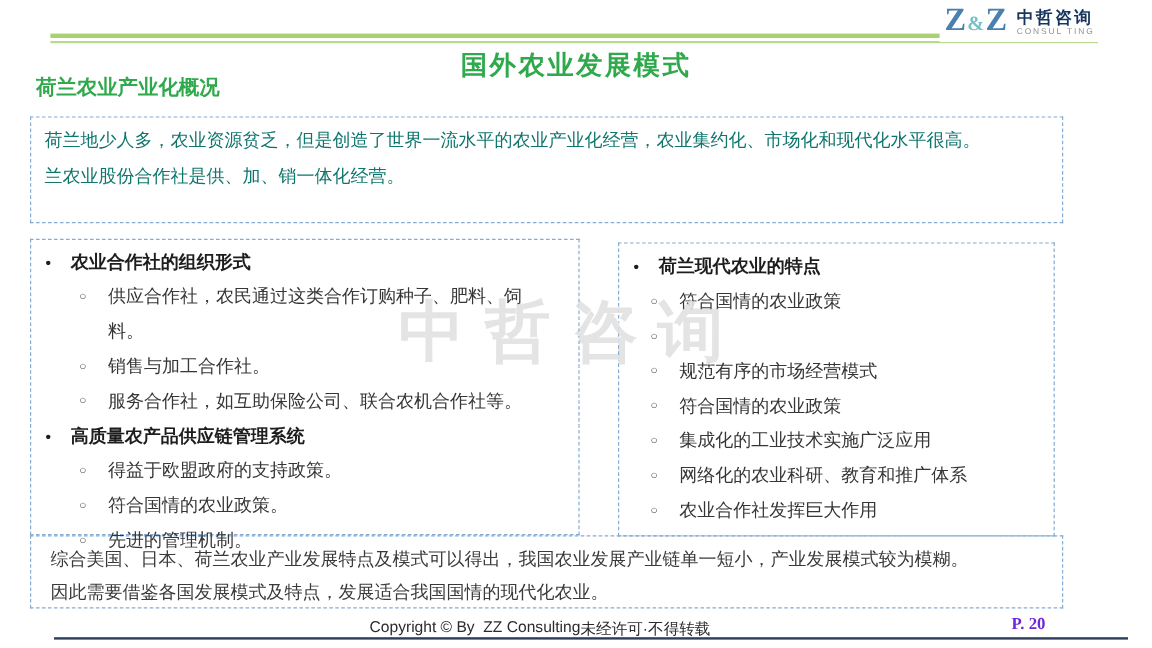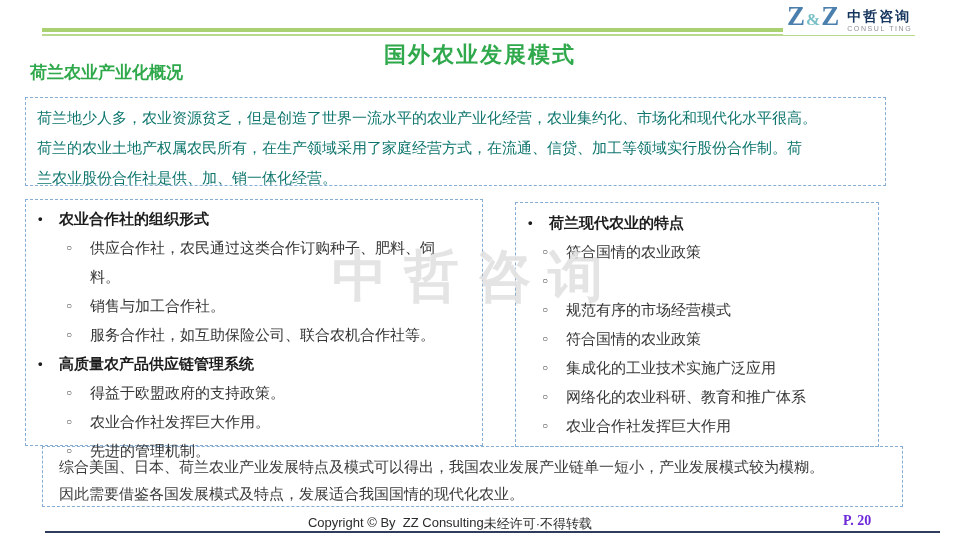--- a/index.html
+++ b/index.html
@@ -10,35 +10,35 @@
   html,body{margin:0;padding:0;background:#e9e9e9;}
   .slide{
     position:relative;width:960px;height:540px;background:#ffffff;overflow:hidden;
     font-family:"Liberation Sans","DejaVu Sans",sans-serif;color:var(--text-dark);
   }
   
   .band{
     position:absolute;left:42px;top:28px;width:873px;height:8px;
     background:linear-gradient(to bottom,var(--band-green) 0 4px,#ffffff 4px 6px,#b9da8c 6px 8px);
   }
-  .logo{position:absolute;top:3px;left:783px;display:flex;align-items:flex-end;gap:8px;background:#fff;padding:0 4px 2px 4px;}
+  .logo{position:absolute;top:3px;left:783px;display:flex;align-items:center;gap:8px;background:#fff;padding:0 4px 2px 4px;}
   .logo-zz{font-family:"Liberation Serif","DejaVu Serif",serif;font-weight:bold;font-size:27px;line-height:26px;color:var(--logo-blue);}
   .logo-zz .lamp{font-size:17px;color:var(--logo-teal);padding:0 1px;}
   .logo-right{padding-top:2px;}
   .logo-cn{font-size:14px;font-weight:bold;color:var(--logo-navy);letter-spacing:2px;line-height:15px;}
   .logo-en{font-size:7px;color:#8b9096;letter-spacing:1.6px;line-height:9px;}
   .title{position:absolute;left:0;top:40px;width:960px;text-align:center;font-size:22px;font-weight:bold;letter-spacing:2px;color:var(--accent-green);}
   .subtitle{position:absolute;left:30px;top:61px;font-size:17px;font-weight:bold;color:var(--accent-green);}
   
   .box{position:absolute;border:1px dashed var(--border-blue);box-sizing:border-box;background:transparent;}
   .box-a{left:25px;top:97px;width:861px;height:89px;padding:5px 11px;}
   .box-a .pline{white-space:nowrap;line-height:30px;font-size:15px;color:#0f766e;}
   .box-b{left:25px;top:199px;width:458px;height:247px;padding-top:4px;z-index:3;overflow:visible;}
   .box-c{left:515px;top:202px;width:364px;height:245px;padding-top:5px;z-index:3;}
-  .box-d{left:25px;top:446px;width:861px;height:61px;padding:6px 10px 0 16px;z-index:2;margin-left:17px;}
+  .box-d{left:25px;top:446px;width:861px;height:61px;padding:6px 10px 0 16px;z-index:2;}
   .box-d .pline{white-space:nowrap;line-height:27px;font-size:15px;color:#3a3a3a;}
   
   .hrow{display:flex;line-height:29px;font-size:15px;font-weight:bold;color:#1d1d1d;padding-left:12px;}
   .hrow .dot{width:10px;margin-right:11px;font-size:13px;flex:none;}
   .srow{display:flex;line-height:29px;font-size:15px;color:#363636;padding-left:40px;}
   .srow .circ{width:12px;margin-right:12px;font-size:10px;flex:none;color:#444;}
   .srow .stext{flex:0 1 auto;}
   .box-b .stext{max-width:368px;}
   .box-c .srow{padding-left:26px;}
   
@@ -66,21 +66,20 @@
       <div class="logo-cn">中哲咨询</div>
       <div class="logo-en">CONSUL TING</div>
     </div>
   </div>
 
   <div class="title">国外农业发展模式</div>
   <div class="subtitle">荷兰农业产业化概况</div>
 
   <div class="box box-a">
     <div class="pline">荷兰地少人多，农业资源贫乏，但是创造了世界一流水平的农业产业化经营，农业集约化、市场化和现代化水平很高。</div>
-    <div class="pline">荷兰的农业土地产权属农民所有，在生产领域采用了家庭经营方式，在流通、信贷、加工等领域实行股份合作制。荷</div>
     <div class="pline">兰农业股份合作社是供、加、销一体化经营。</div>
   </div>
 
   <div class="box box-d">
     <div class="pline">综合美国、日本、荷兰农业产业发展特点及模式可以得出，我国农业发展产业链单一短小，产业发展模式较为模糊。</div>
     <div class="pline">因此需要借鉴各国发展模式及特点，发展适合我国国情的现代化农业。</div>
   </div>
 
   <div class="box box-b">
     <div class="hrow">
@@ -102,21 +101,21 @@
     <div class="hrow">
       <span class="dot">•</span>
       <span class="htext">高质量农产品供应链管理系统</span>
     </div>
     <div class="srow">
       <span class="circ">○</span>
       <span class="stext">得益于欧盟政府的支持政策。</span>
     </div>
     <div class="srow">
       <span class="circ">○</span>
-      <span class="stext">农业合作社发挥巨大作用。</span>
+      <span class="stext">符合国情的农业政策。</span>
     </div>
     <div class="srow">
       <span class="circ">○</span>
       <span class="stext">先进的管理机制。</span>
     </div>
   </div>
 
   <div class="box box-c">
     <div class="hrow">
       <span class="dot">•</span>

